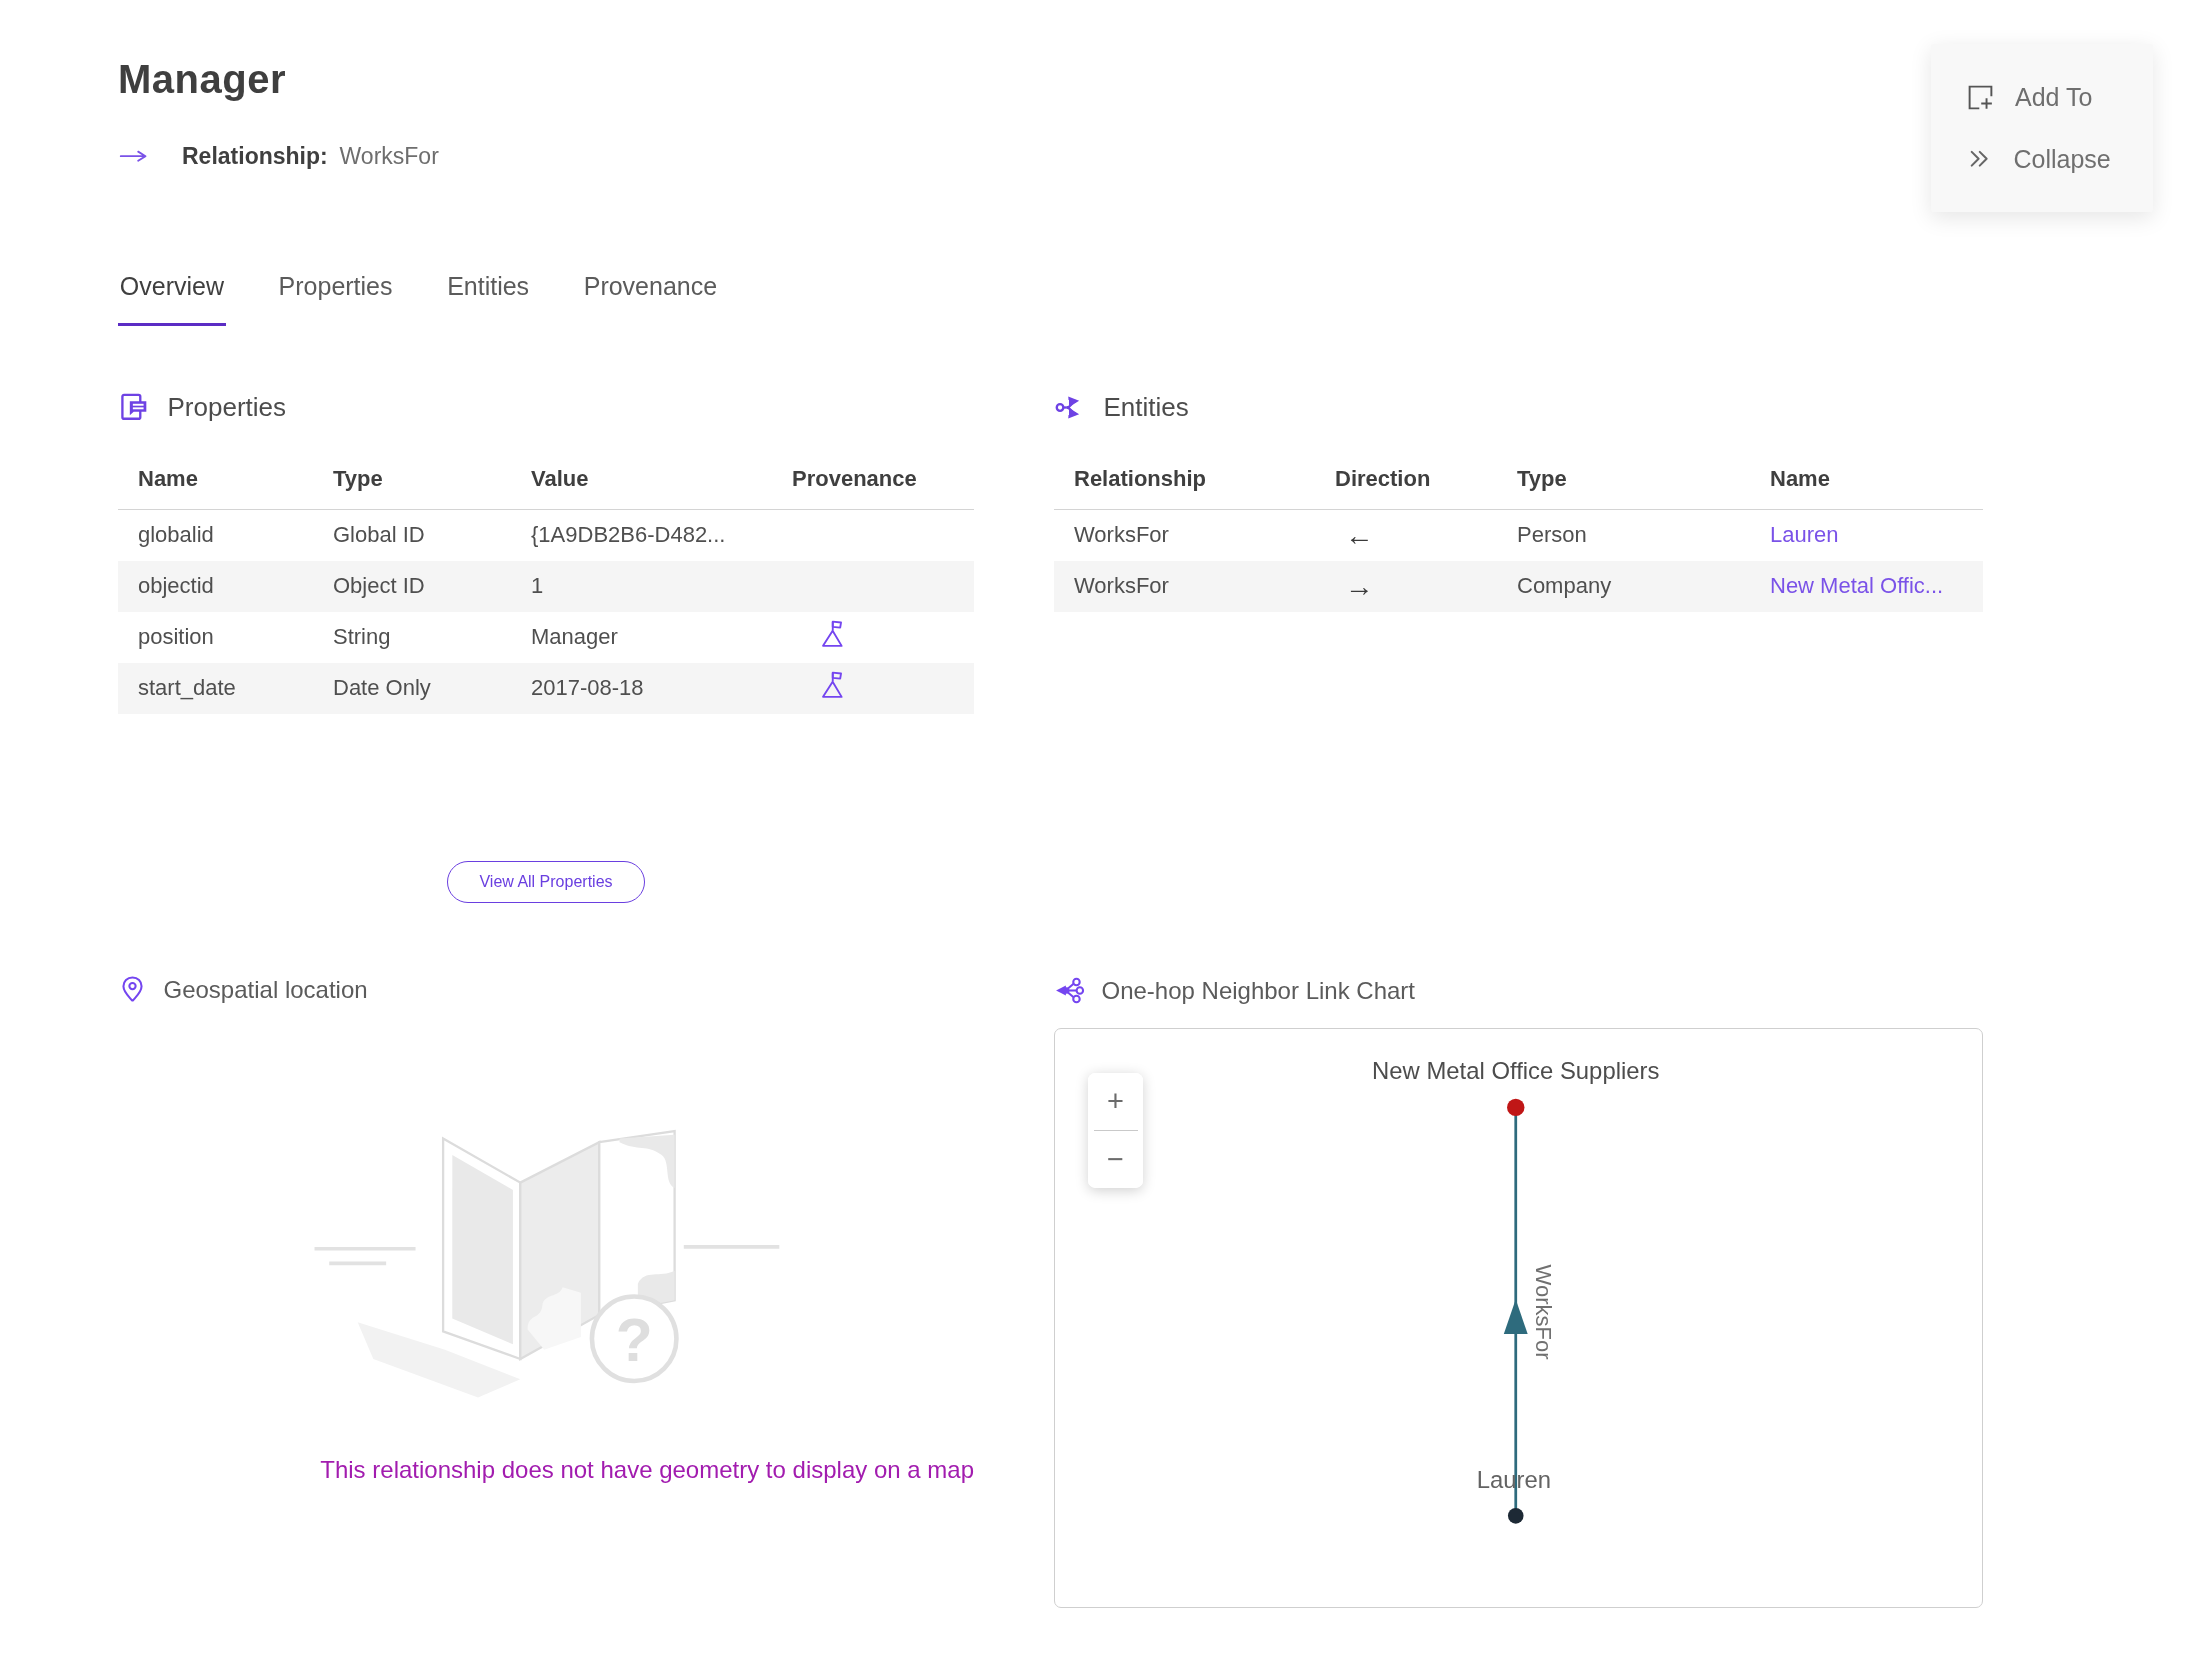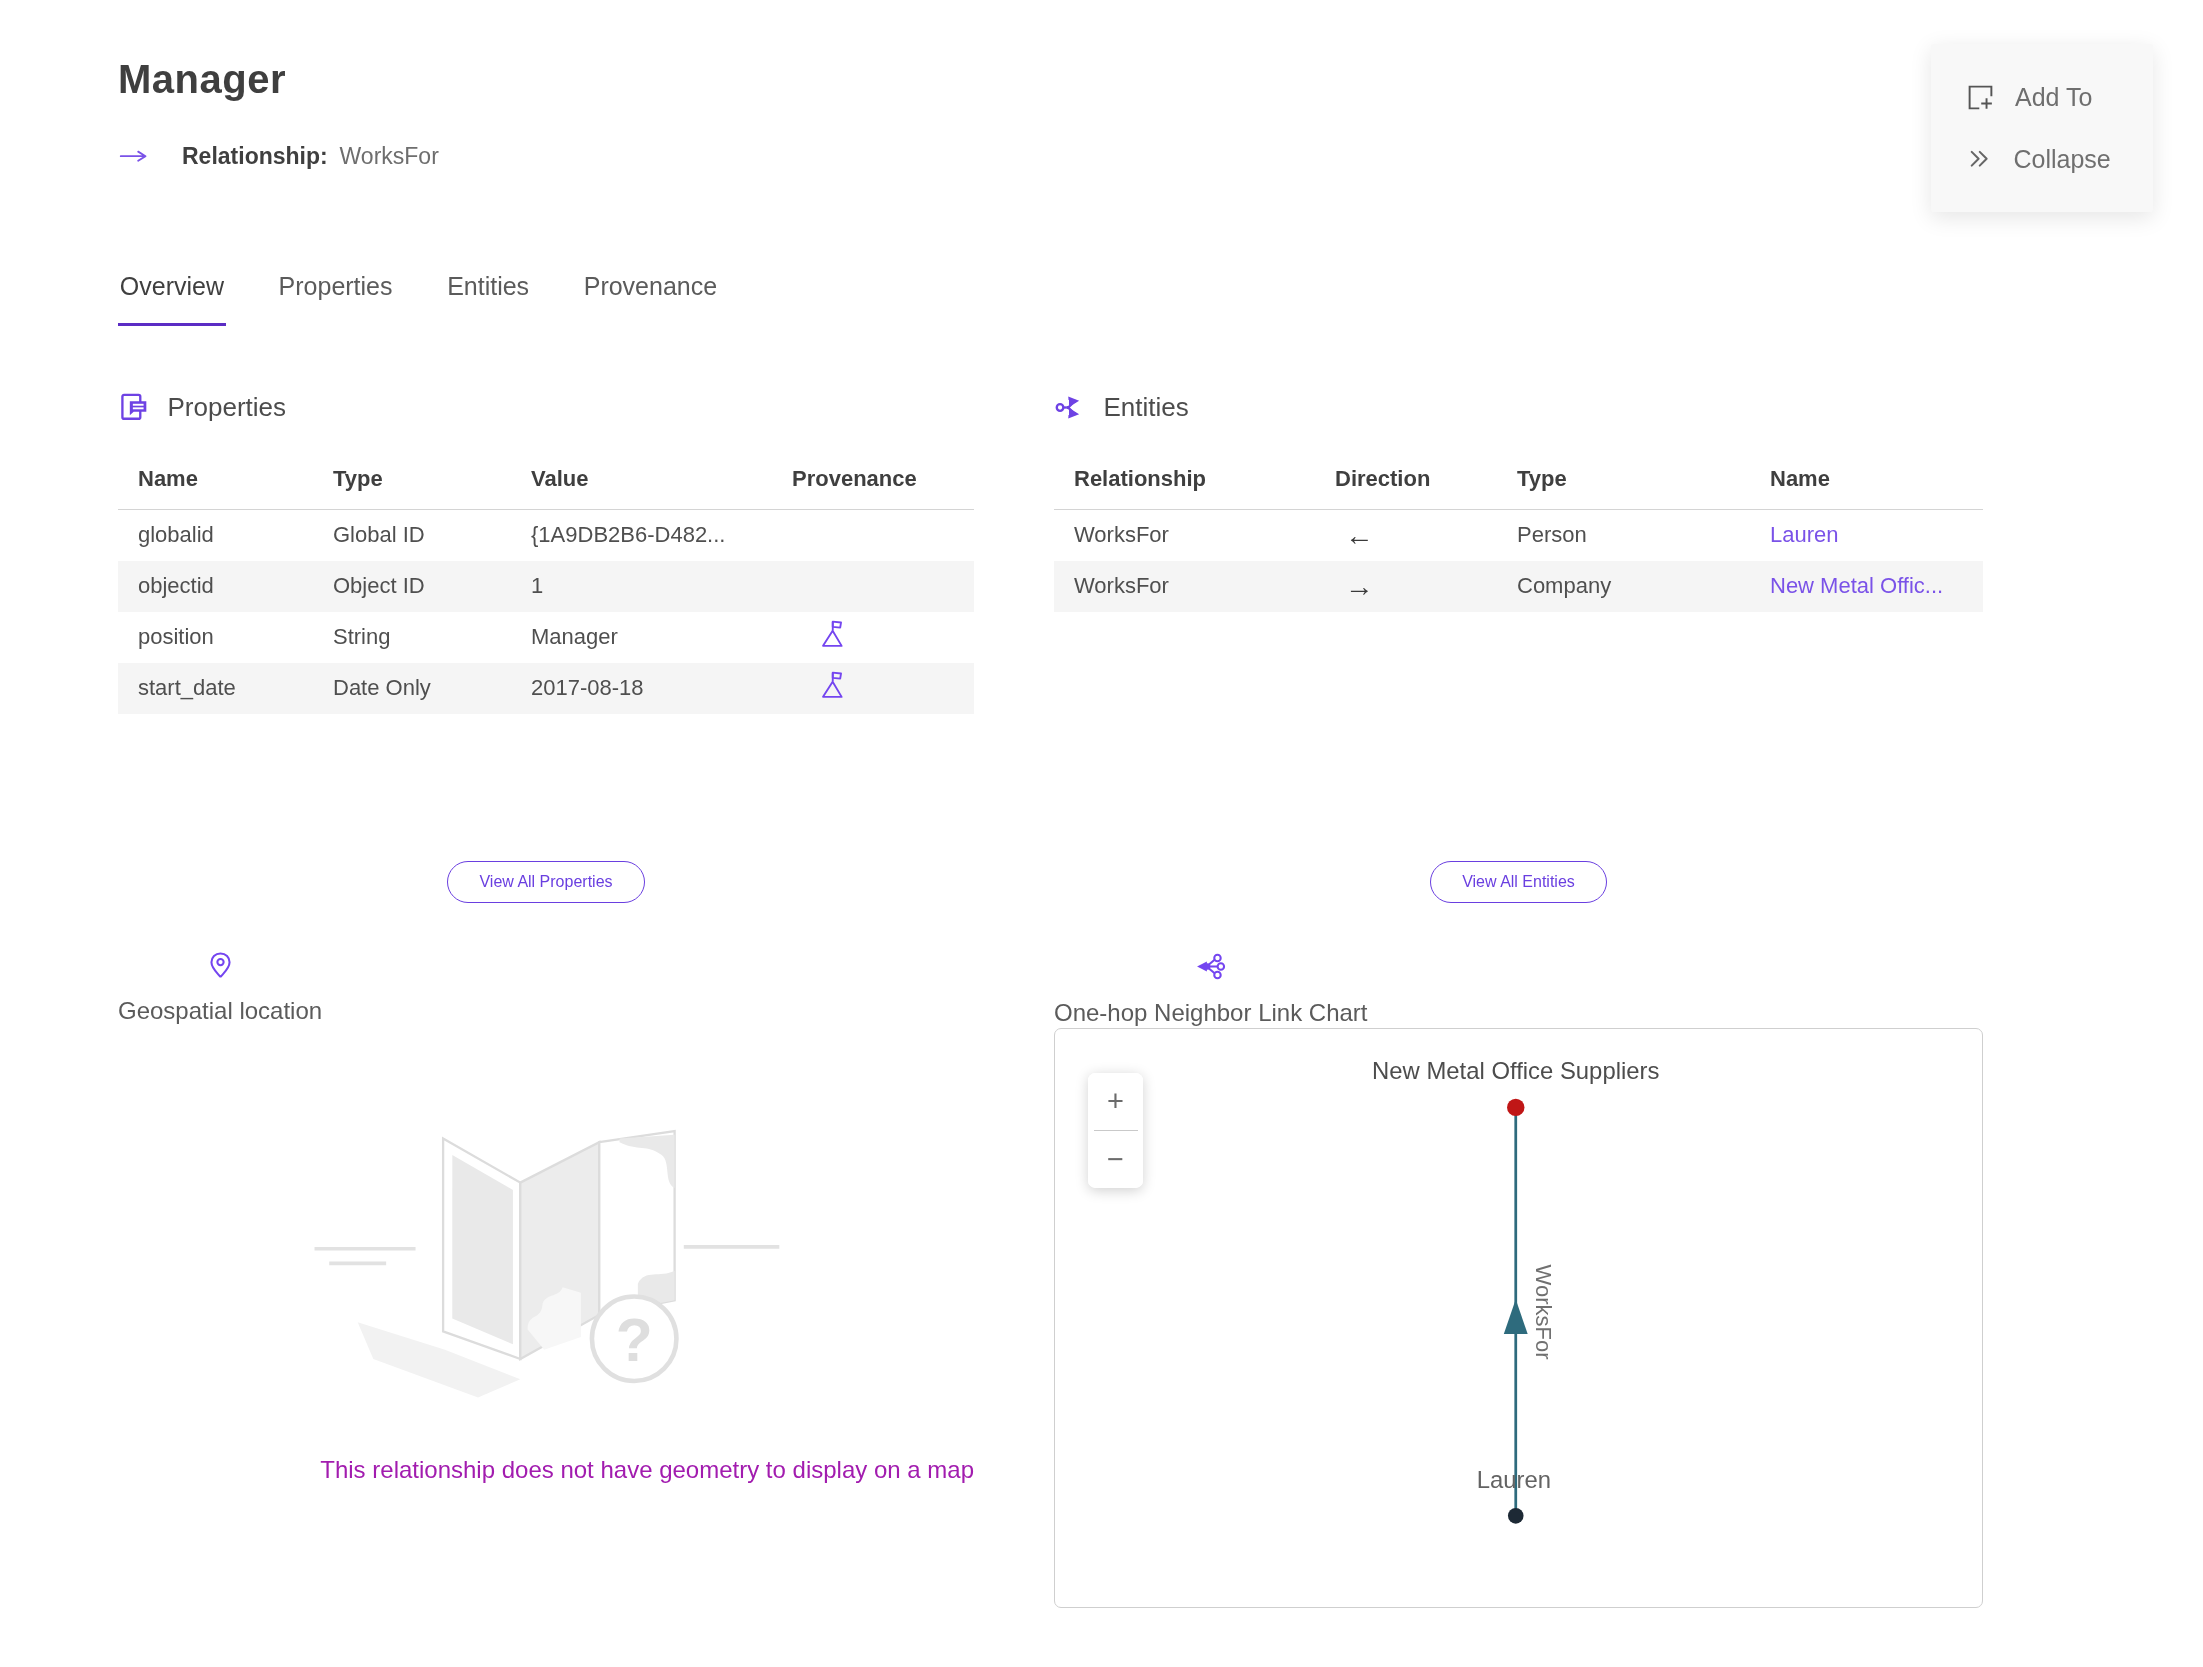--- a/index.html
+++ b/index.html
@@ -54,21 +54,21 @@
   .props-tbl .t-row  > div:nth-child(4) { padding-left:51px; }
   .ent-tbl .t-row > div:nth-child(2) { font-size:28.5px; color:#3a3a3a; padding-left:30px; }
   .cell-link { color:#7a52e8; cursor:pointer; }
   
   .btn-row { position:absolute; top:470px; left:0; width:100%; text-align:center; }
   .pill-btn {
     display:inline-block; background:#fff; border:1.8px solid #6a3fe0; color:#6a3fe0;
     font-family:inherit; font-size:16px; padding:11px 31px; border-radius:26px; cursor:pointer;
   }
   
-  .lower-head { top:560px; color:#5b5b5b; font-size:24px;flex-direction:column; }
+  .lower-head { top:584px; color:#5b5b5b; font-size:24px; }
   
   .map-wrap { position:absolute; top:663px; left:189px; width:478px; height:395px; }
   .empty-msg { position:absolute; top:1065px; left:0; width:100%; text-align:right; font-size:24px; color:#a21caf; }
   
   .chart-panel {
     position:absolute; top:637px; left:0; width:929px; height:580px;
     border:0.9px solid #cfcfcf; border-radius:7px; background:#fff;
   }
   .chart-svg { position:absolute; top:0; left:0; }
   .chart-svg text { font-family:"Liberation Sans", sans-serif; }
@@ -246,23 +246,20 @@
         </div>
         <div class="t-row">
           <div>WorksFor</div>
           <div>→</div>
           <div>Company</div>
           <div class="cell-link">New Metal Offic...</div>
         </div>
       </div>
     </div>
 
-    <div class="btn-row">
-      <button class="pill-btn">View All Entities</button>
-    </div>
 
     <div class="section-head lower-head">
       <svg width="31" height="31" viewBox="0 0 24 24" fill="none" stroke="#7445f0" stroke-width="1.6">
         <line x1="9" y1="12" x2="15.4" y2="6.6"></line>
         <line x1="9" y1="12" x2="17.2" y2="12"></line>
         <line x1="9" y1="12" x2="15.4" y2="17.4"></line>
         <circle cx="17.4" cy="5.4" r="2.5"></circle>
         <circle cx="20" cy="12" r="2.5"></circle>
         <circle cx="17.4" cy="18.6" r="2.5"></circle>
         <polygon points="1.6,12 9.2,8.1 9.2,15.9" fill="#7445f0" stroke="none"></polygon>

